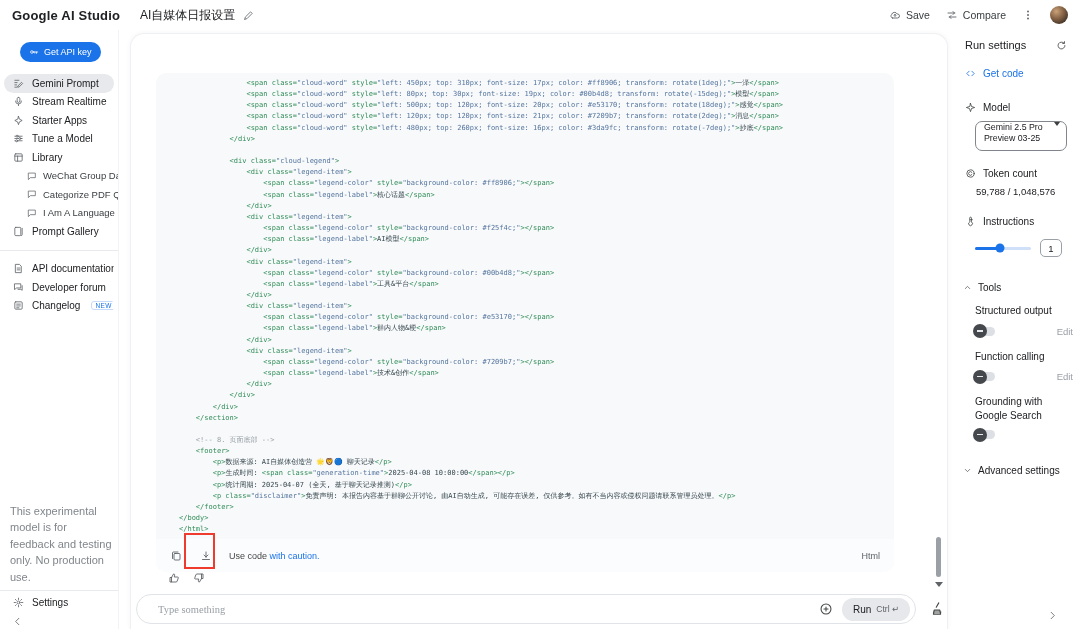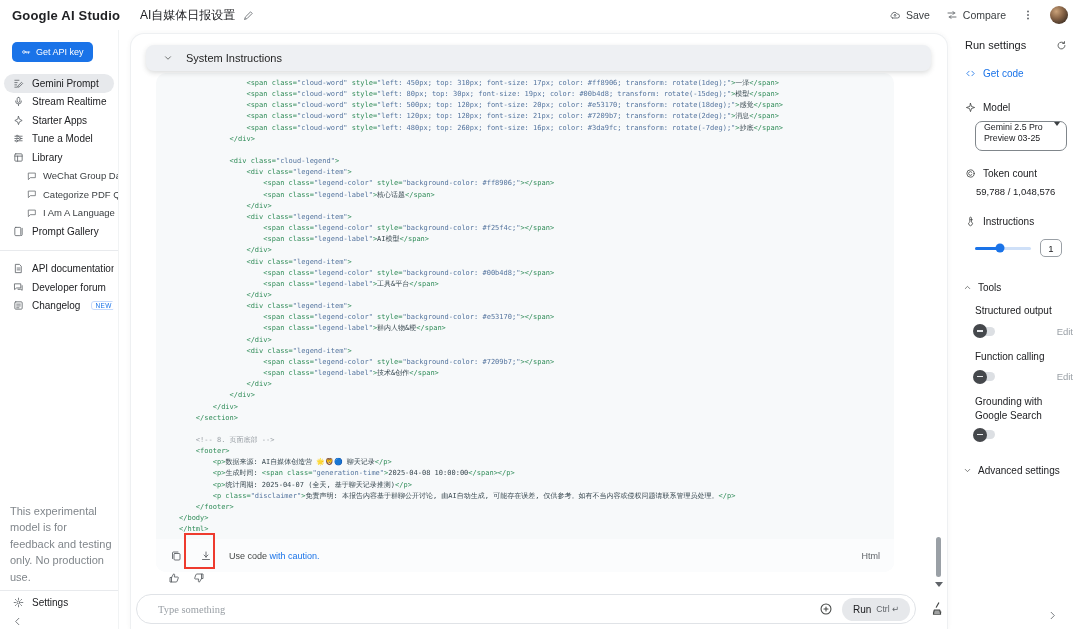--- a/index.html
+++ b/index.html
@@ -15,21 +15,21 @@
   .doc-title-wrap{display:flex;align-items:center;gap:8px;margin-left:10px}
   .doc-title{font-size:12px;color:#202124}
   .pencil{width:11px;height:11px;color:#5f6368}
   .tb-right{margin-left:auto;display:flex;align-items:center;gap:16px;font-size:10.5px;color:#3c4043}
   .tb-btn{display:flex;align-items:center;gap:5px}
   .tb-btn .icn{width:12px;height:12px;color:#5f6368}
   .dots{width:12px;height:12px;color:#5f6368}
   .avatar{width:18px;height:18px;border-radius:50%;background:radial-gradient(circle at 35% 30%,#caa27a 0%,#8a6648 40%,#4a382a 75%,#26201a 100%)}
   
   .sidebar{position:absolute;left:0;top:30px;width:119px;bottom:0;background:#fff;border-right:1px solid #f1f3f4;padding-top:12px;font-size:10px}
-  .api-btn{margin-left:12px;height:20px;background:var(--accent);color:#fff;border-radius:5px;display:inline-flex;align-items:center;gap:5px;padding:0 9px;font-size:9px}
+  .api-btn{margin-left:20px;height:20px;background:var(--accent);color:#fff;border-radius:10px;display:inline-flex;align-items:center;gap:5px;padding:0 9px;font-size:9px}
   .api-btn .icn{width:10px;height:10px}
   .nav{margin-top:12px}
   .nav-item{height:18.5px;margin:0 4px;padding:0 9px;border-radius:10px;display:flex;align-items:center;gap:8px;color:#202124;white-space:nowrap;overflow:hidden}
   .nav-item.selected{background:#e7e9ec}
   .nav-item .icn{width:11px;height:11px;color:#5f6368}
   .sub-item{height:18.5px;padding:0 4px 0 27px;display:flex;align-items:center;gap:6px;font-size:9.5px;color:#3c4043;white-space:nowrap;overflow:hidden}
   .sub-item .icn{width:10px;height:10px;color:#5f6368}
   .divider{border-top:1px solid #e8eaed;margin:9px 0}
   .badge{border:1px solid #c6dafc;color:var(--accent);font-size:6.5px;padding:0 3px;border-radius:3px;margin-left:3px;letter-spacing:.4px}
   .sidebar-note{position:absolute;left:10px;bottom:44px;width:102px;font-size:11px;line-height:1.5;color:#80868b}
@@ -278,28 +278,20 @@
     </div>
   </div>
   <span class="icn collapse-chev">
       <svg viewBox="0 0 24 24">
         <path d="M15 5l-7 7 7 7"></path>
       </svg>
     </span>
 </aside>
 
 <main class="main-card">
-  <div class="sysbar">
-    <span class="icn">
-        <svg viewBox="0 0 24 24">
-          <path d="M6 9l6 6 6-6"></path>
-        </svg>
-      </span>
-    <span>System Instructions</span>
-  </div>
   <div class="code-card">
     <pre class="code" id="code-pre"><span class="tk-k">                </span><span class="tk-g">&lt;span class=</span><span class="tk-b">"cloud-word"</span><span class="tk-g"> style=</span><span class="tk-b">"left: 450px; top: 310px; font-size: 17px; color: #ff8906; transform: rotate(1deg);"</span><span class="tk-g">&gt;</span><span class="tk-k">一泽</span><span class="tk-g">&lt;/span&gt;</span>
 <span class="tk-k">                </span><span class="tk-g">&lt;span class=</span><span class="tk-b">"cloud-word"</span><span class="tk-g"> style=</span><span class="tk-b">"left: 80px; top: 30px; font-size: 19px; color: #00b4d8; transform: rotate(-15deg);"</span><span class="tk-g">&gt;</span><span class="tk-k">模型</span><span class="tk-g">&lt;/span&gt;</span>
 <span class="tk-k">                </span><span class="tk-g">&lt;span class=</span><span class="tk-b">"cloud-word"</span><span class="tk-g"> style=</span><span class="tk-b">"left: 500px; top: 120px; font-size: 20px; color: #e53170; transform: rotate(18deg);"</span><span class="tk-g">&gt;</span><span class="tk-k">感觉</span><span class="tk-g">&lt;/span&gt;</span>
 <span class="tk-k">                </span><span class="tk-g">&lt;span class=</span><span class="tk-b">"cloud-word"</span><span class="tk-g"> style=</span><span class="tk-b">"left: 120px; top: 120px; font-size: 21px; color: #7209b7; transform: rotate(2deg);"</span><span class="tk-g">&gt;</span><span class="tk-k">消息</span><span class="tk-g">&lt;/span&gt;</span>
 <span class="tk-k">                </span><span class="tk-g">&lt;span class=</span><span class="tk-b">"cloud-word"</span><span class="tk-g"> style=</span><span class="tk-b">"left: 480px; top: 260px; font-size: 16px; color: #3da9fc; transform: rotate(-7deg);"</span><span class="tk-g">&gt;</span><span class="tk-k">抄底</span><span class="tk-g">&lt;/span&gt;</span>
 <span class="tk-k">            </span><span class="tk-g">&lt;/div&gt;</span>
 
 <span class="tk-k">            </span><span class="tk-g">&lt;div class=</span><span class="tk-b">"cloud-legend"</span><span class="tk-g">&gt;</span>
 <span class="tk-k">                </span><span class="tk-g">&lt;div class=</span><span class="tk-b">"legend-item"</span><span class="tk-g">&gt;</span>

